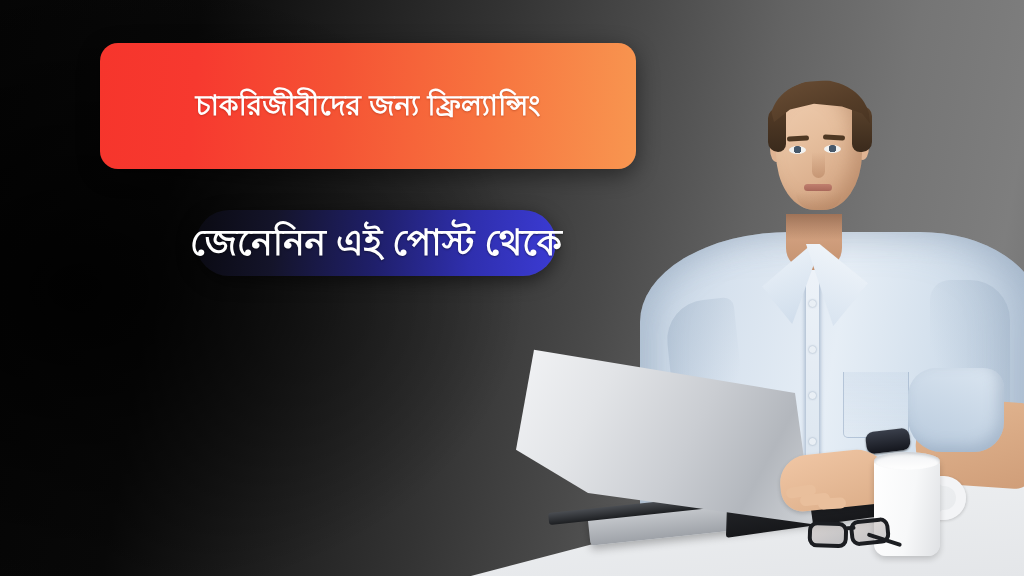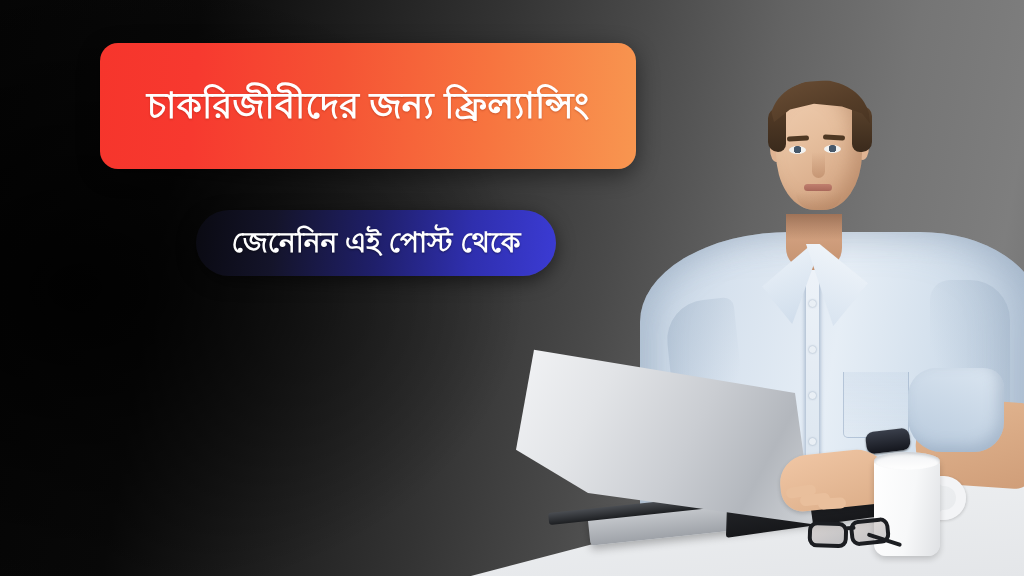--- a/index.html
+++ b/index.html
@@ -248,41 +248,41 @@
     background:linear-gradient(95deg,#f6352c 0%, #f7392f 18%, #f55334 44%, #f7743f 72%, #f89650 100%);
     display:flex; flex-direction:column;
     align-items:center; justify-content:center;
     box-shadow:0 6px 22px rgba(0,0,0,.45);
     padding:4px 18px;
   }
   .headline-line {
     color:#ffffff;
     font-family:"Liberation Sans", sans-serif;
     font-weight:bold;
-    font-size:36px;
+    font-size:28px;
     line-height:1.28;
     letter-spacing:.2px;
     text-align:center;
     text-shadow:0 1px 2px rgba(130,30,10,.35);
     white-space:nowrap;
   }
 
   .subhead-badge {
     position:absolute;
     left:196px; top:210px; width:360px; height:66px;
     border-radius:33px;
     background:linear-gradient(95deg,#0a0a12 0%, #14142a 22%, #1f1f6a 50%, #2f2fae 76%, #3b3bd4 100%);
     display:flex; align-items:center; justify-content:center;
     box-shadow:0 5px 18px rgba(0,0,0,.5);
   }
   .subhead-text {
     color:#ffffff;
     font-family:"Liberation Sans", sans-serif;
     font-weight:bold;
-    font-size:28px;
+    font-size:36px;
     line-height:1;
     text-align:center;
     white-space:nowrap;
     text-shadow:0 1px 2px rgba(0,0,0,.4);
   }
 </style>
 </head>
 <body>
 
 <div id="thumbnail">

